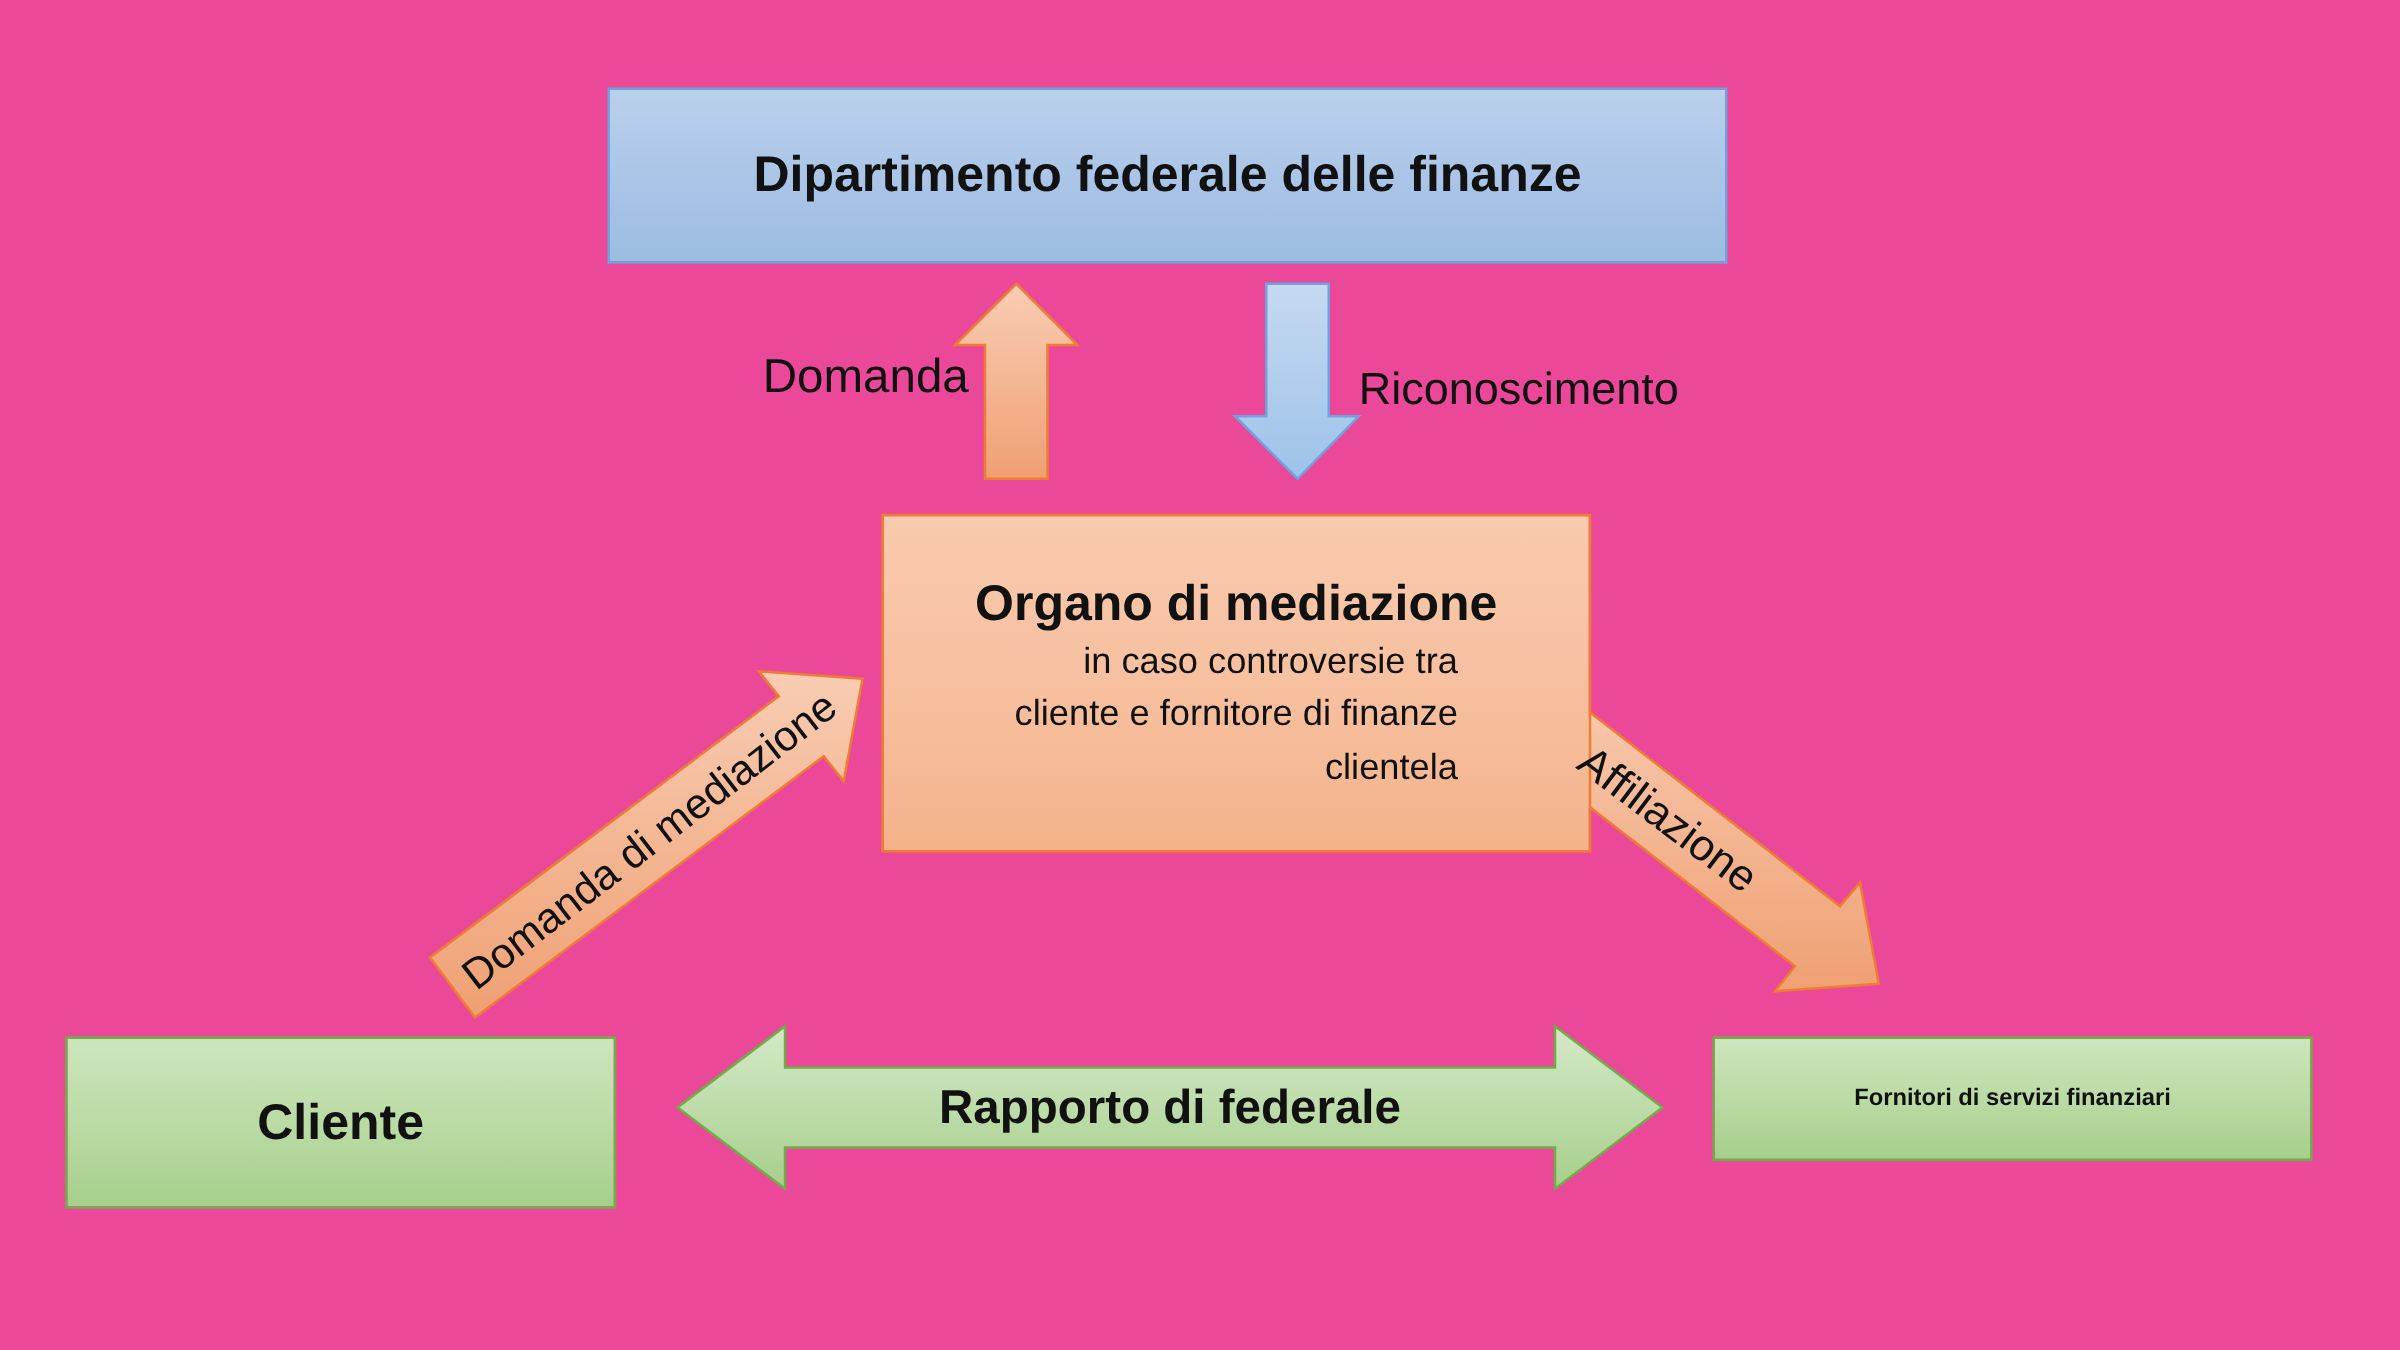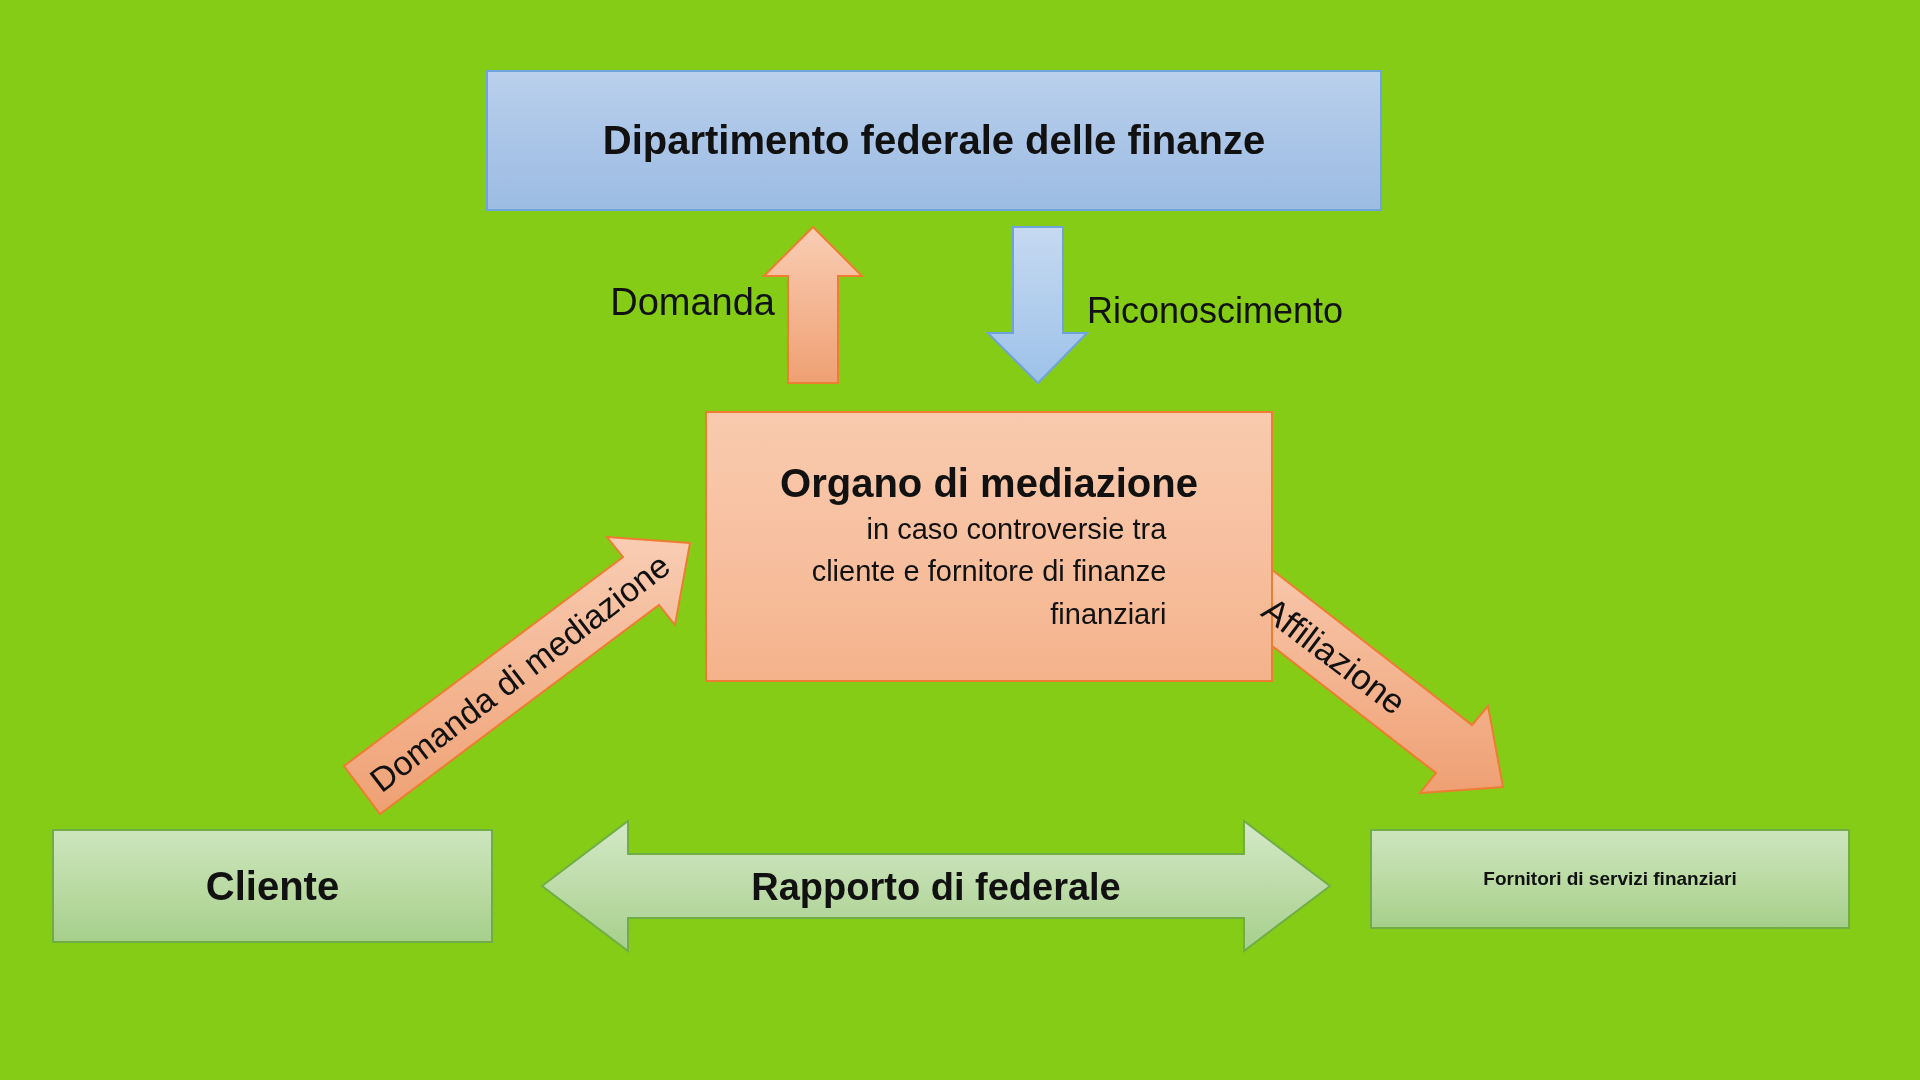--- a/index.html
+++ b/index.html
@@ -9,21 +9,21 @@
     height: 1080px;
     background: #ffffff;
     font-family: "Liberation Sans", sans-serif;
     color: #111111;
     overflow: hidden;
   }
   .stage {
     position: relative;
     width: 1920px;
     height: 1080px;
-    background: #84cc16;
+    background: #ec4899;
   }
   .arrow-layer {
     position: absolute;
     left: 0; top: 0;
     width: 1920px; height: 1080px;
   }
   .box {
     position: absolute;
     box-sizing: border-box;
     display: flex;
@@ -51,21 +51,21 @@
     font-size: 29px; line-height: 1.45;
     white-space: nowrap;
     text-align: right;
   }
   .box-green {
     background: linear-gradient(180deg, #cde5bd 0%, #b9daa2 55%, #a6cf8b 100%);
     border: 2px solid #70ad47;
     font-weight: bold;
   }
   .box-client {
-    left: 52px; top: 829px; width: 441px; height: 114px;
+    left: 52px; top: 829px; width: 441px; height: 138px;
     font-size: 40px;
   }
   .box-providers {
     left: 1370px; top: 829px; width: 480px; height: 100px;
     font-size: 19px;
   }
   .flow-label {
     position: absolute;
     white-space: nowrap;
     font-size: 36px;
@@ -130,21 +130,21 @@
 
   <div class="box box-blue">
     <span>Dipartimento federale delle finanze</span>
   </div>
 
   <div class="box box-orange">
     <div class="med-title">Organo di mediazione</div>
     <div class="med-body">
       <div>in caso controversie tra</div>
       <div>cliente e fornitore di finanze</div>
-      <div>finanziari</div>
+      <div>clientela</div>
     </div>
   </div>
 
   <div class="box box-green box-client">
     <span>Cliente</span>
   </div>
 
   <div class="box box-green box-providers">
     <span>Fornitori di servizi finanziari</span>
   </div>

